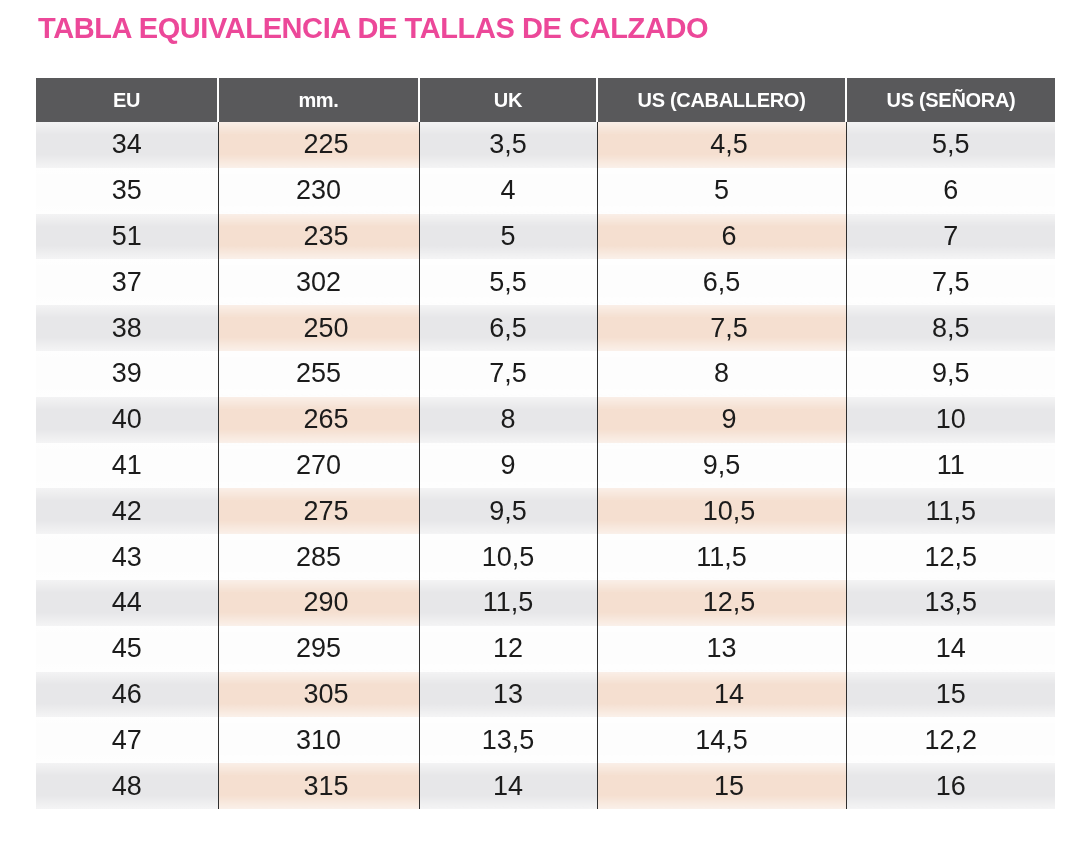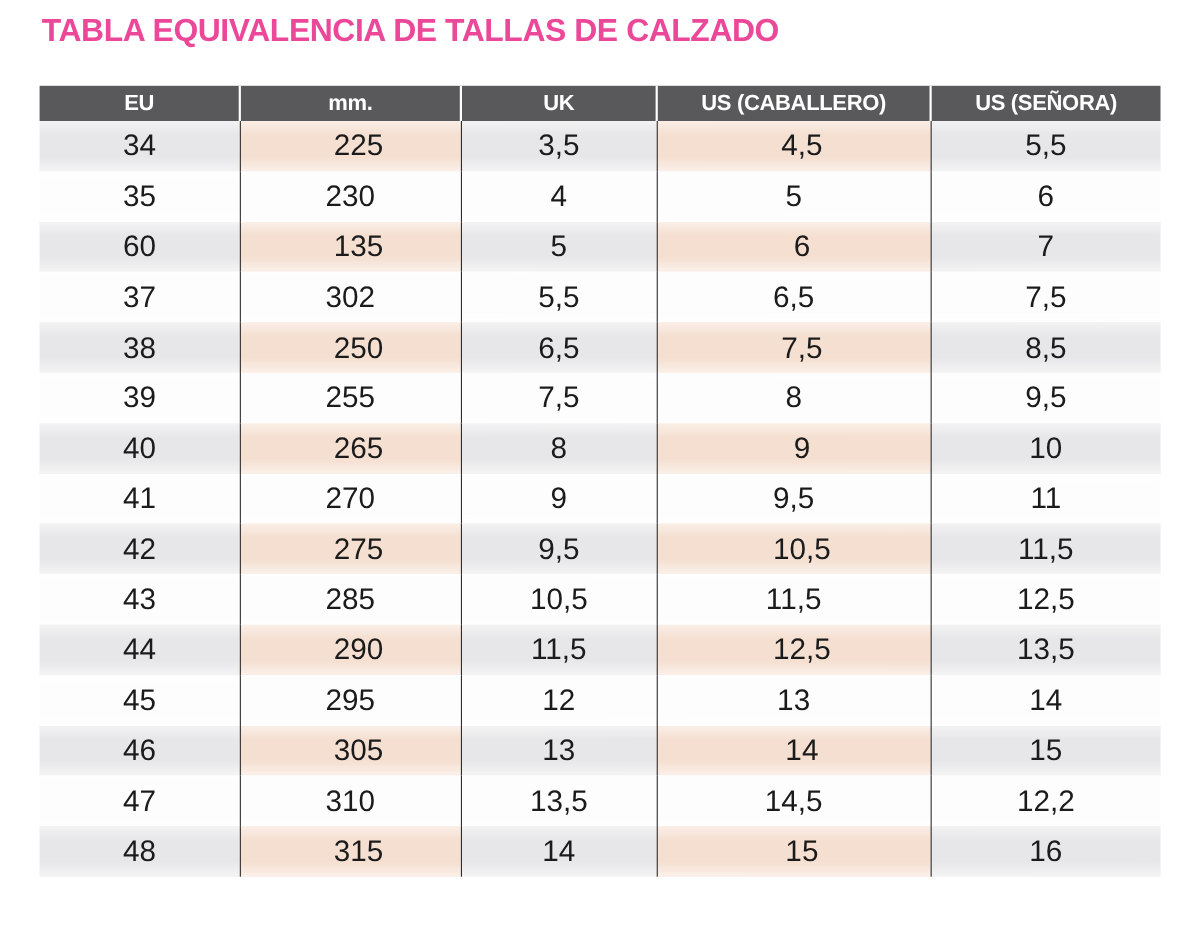--- a/index.html
+++ b/index.html
@@ -33,21 +33,21 @@
     border-spacing: 0;
   }
   col.c0 { width: 182px; }
   col.c1 { width: 201px; }
   col.c2 { width: 178px; }
   col.c3 { width: 249px; }
   col.c4 { width: 209px; }
   th {
     background: var(--header-bg, #59595b);
     color: var(--header-text, #ffffff);
-    height: 32px;
+    height: 44px;
     font-size: 20px;
     font-weight: bold;
     letter-spacing: -0.3px;
     text-align: center;
     vertical-align: middle;
     border-left: 2px solid #ffffff;
     padding: 0;
   }
   th:first-child { border-left: none; }
   td {
@@ -101,22 +101,22 @@
           <td>5,5</td>
         </tr>
         <tr>
           <td>35</td>
           <td class="accent">230</td>
           <td>4</td>
           <td class="accent">5</td>
           <td>6</td>
         </tr>
         <tr class="shaded">
-          <td>60</td>
-          <td class="accent">135</td>
+          <td>51</td>
+          <td class="accent">235</td>
           <td>5</td>
           <td class="accent">6</td>
           <td>7</td>
         </tr>
         <tr>
           <td>37</td>
           <td class="accent">302</td>
           <td>5,5</td>
           <td class="accent">6,5</td>
           <td>7,5</td>

